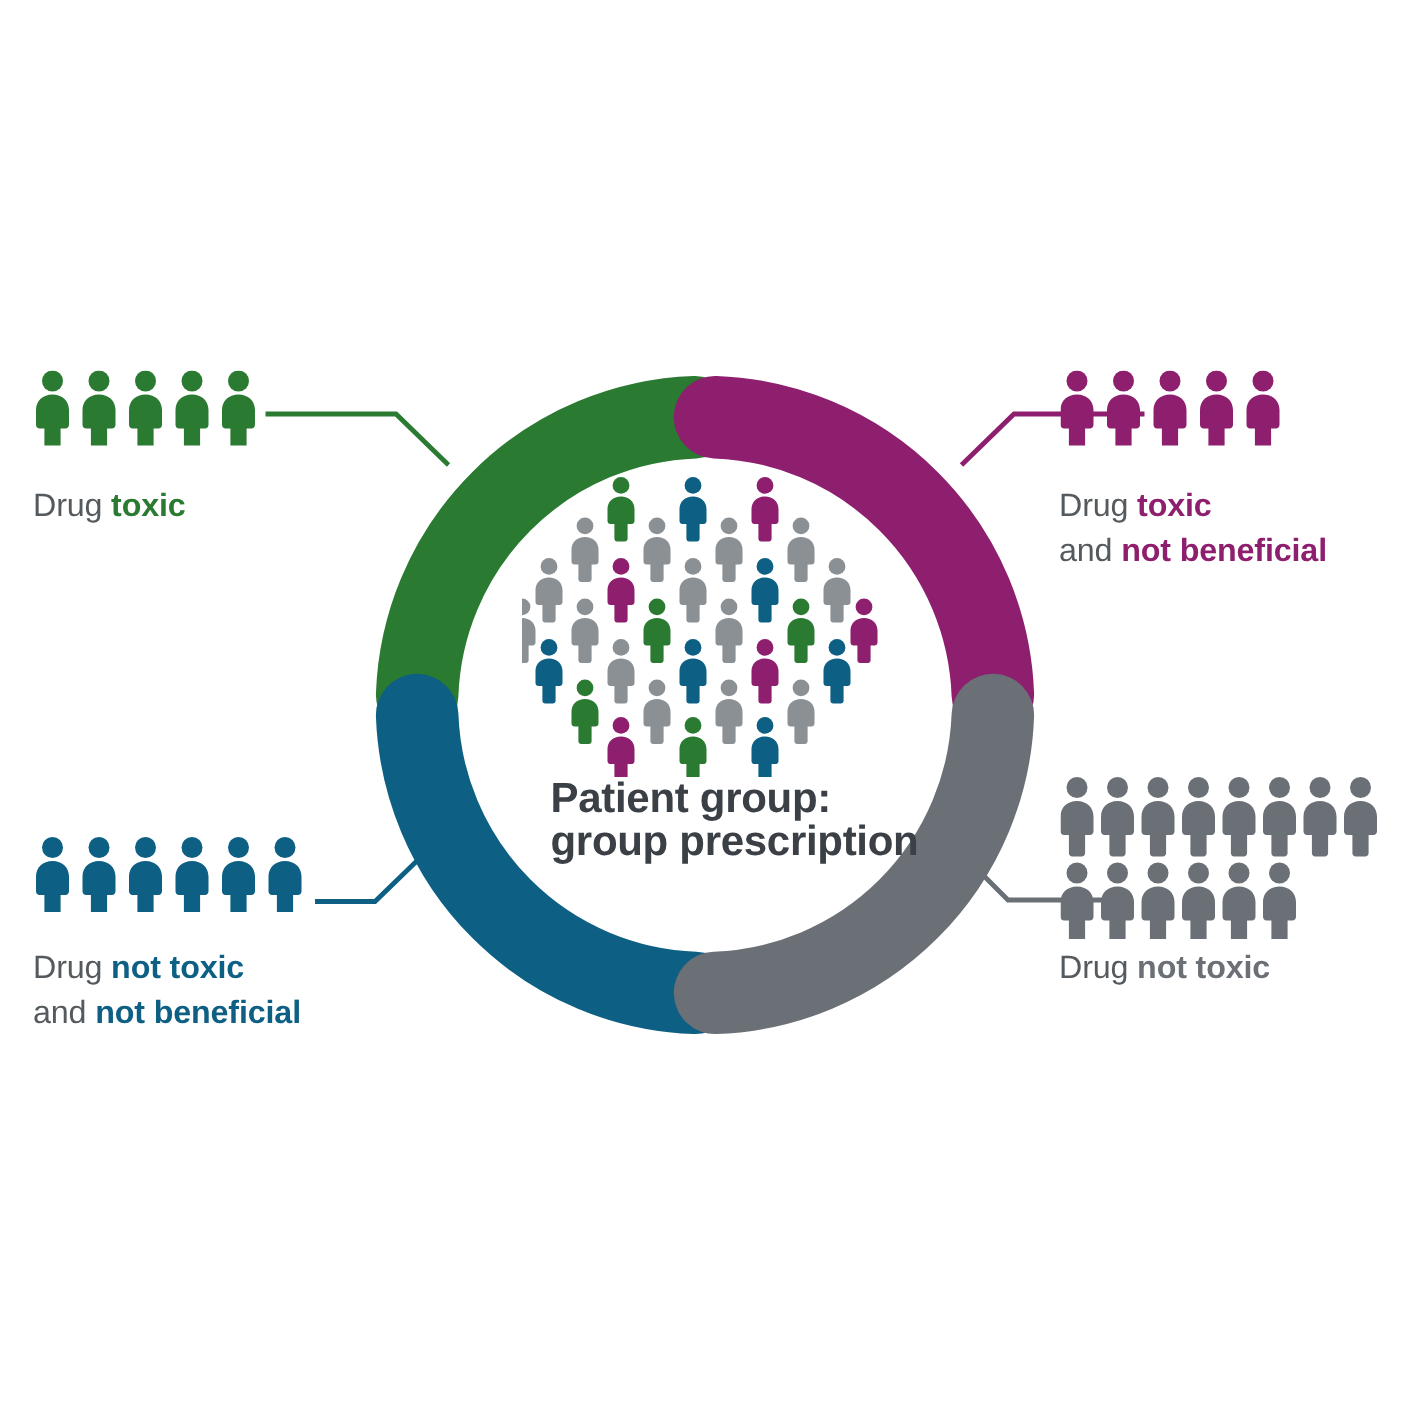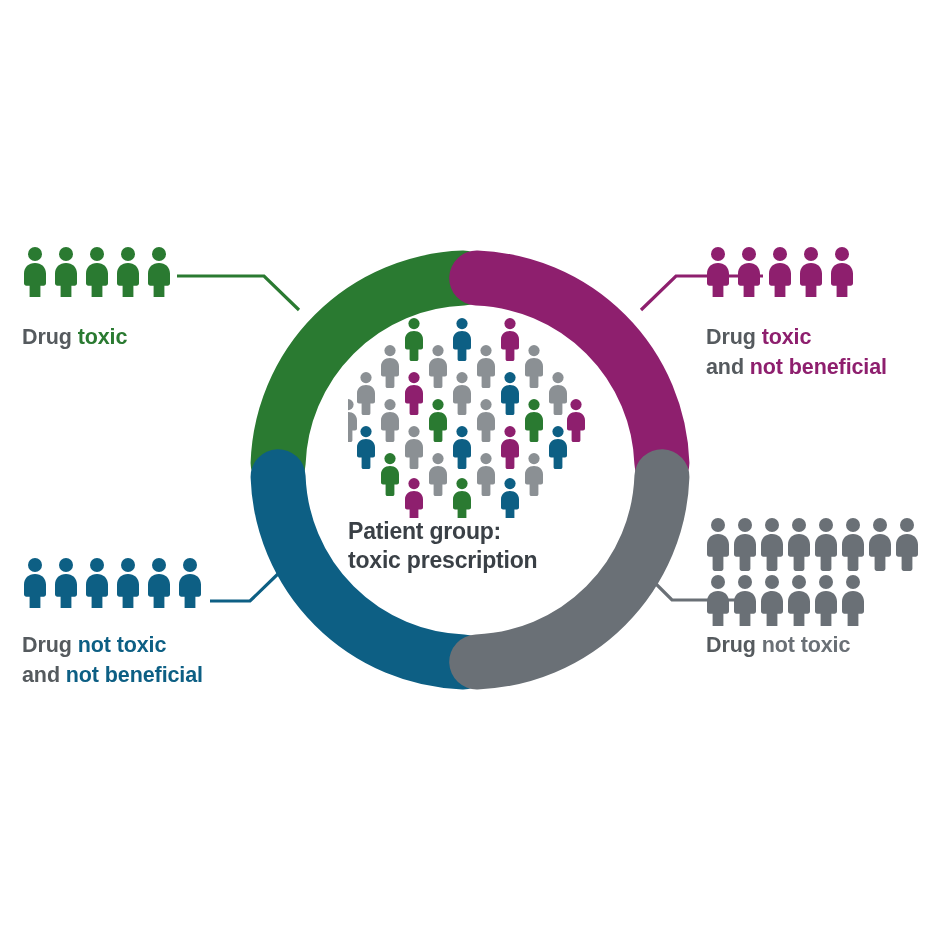--- a/index.html
+++ b/index.html
@@ -26,40 +26,40 @@
 
   
   .label-block {
     position: absolute;
     font-size: 21.5px;
     line-height: 30px;
     color: #555a5e;
     letter-spacing: -0.1px;
     white-space: nowrap;
   }
-  .label-block .lt { font-weight: 700; }
+  .label-block .lt { font-weight: 400; }
   .label-block .hl { font-weight: 700; }
 
   .lbl-green   { left: 22px;  top: 322px; }
   .lbl-magenta { left: 706px; top: 322px; }
   .lbl-blue    { left: 22px;  top: 630px; }
   .lbl-gray    { left: 706px; top: 630px; }
 
   .lbl-green  .hl { color: #2a7a31; }
   .lbl-magenta .hl { color: #8e1f6e; }
   .lbl-blue   .hl { color: #0d5f84; }
   .lbl-gray   .hl { color: #6a7076; }
 
   
   .center-caption {
     position: absolute;
-    left: 348px;
+    left: 367px;
     top: 517px;
     width: 240px;
-    font-size: 23px;
+    font-size: 28px;
     line-height: 29px;
     font-weight: 700;
     color: #3a4046;
     letter-spacing: -0.2px;
     white-space: nowrap;
   }
 
   
   .people {
     position: absolute;
@@ -211,21 +211,21 @@
           <use href="#pers" fill="#2a7a31"></use>
         </g>
       <g transform="translate(153,160)">
           <use href="#pers" fill="#0d5f84"></use>
         </g>
     </svg>
   </div>
 
   <div class="center-caption">
     <div>Patient group:</div>
-    <div>toxic prescription</div>
+    <div>group prescription</div>
   </div>
 
   <div class="people pp-green">
     <svg width="152" height="50" viewBox="0 0 152 50">
       <defs>
         <g id="p5">
           <circle cx="11" cy="7" r="7"></circle>
           <path d="M11,16 C17.4,16 22,20.2 22,26.4 L22,36.2
                    C22,37.7 20.9,38.7 19.6,38.7 L16.4,38.7
                    L16.4,50.8 C16.4,52 15.4,53 14.2,53

